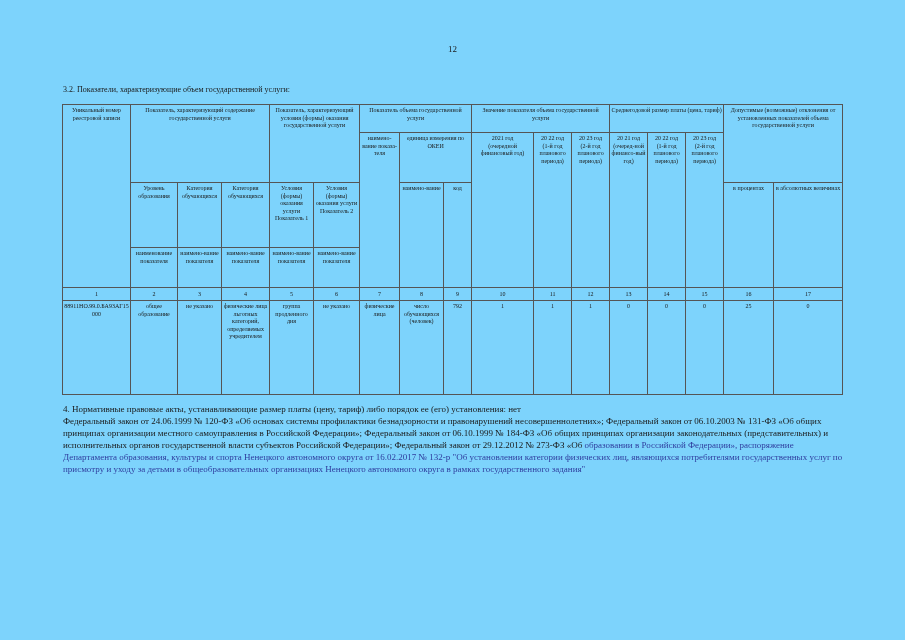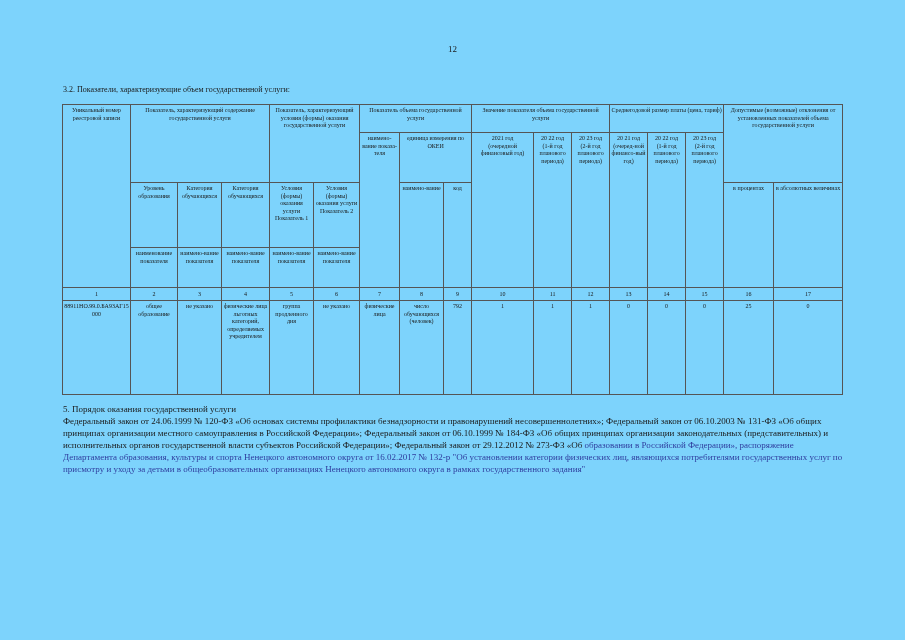--- a/index.html
+++ b/index.html
@@ -183,17 +183,17 @@
         <td>0</td>
         <td>0</td>
         <td>0</td>
         <td>25</td>
         <td>0</td>
       </tr>
     </tbody>
   </table>
 
   <div class="notes">
-    <p>5. Порядок оказания государственной услуги</p>
+    <p>4. Нормативные правовые акты, устанавливающие размер платы (цену, тариф) либо порядок ее (его) установления: нет</p>
     <p><span>Федеральный закон от 24.06.1999 № 120-ФЗ «Об основах системы профилактики безнадзорности и правонарушений несовершеннолетних»; Федеральный закон от 06.10.2003 № 131-ФЗ «Об общих принципах организации местного самоуправления в Российской Федерации»; Федеральный закон от 06.10.1999 № 184-ФЗ «Об общих принципах организации законодательных (представительных) и исполнительных органов государственной власти субъектов Российской Федерации»; Федеральный закон от 29.12.2012 № 273-ФЗ «Об </span><span class="legal-blue">образовании в Российской Федерации», распоряжение Департамента образования, культуры и спорта Ненецкого автономного округа от 16.02.2017 № 132-р "Об установлении категории физических лиц, являющихся потребителями государственных услуг по присмотру и уходу за детьми в общеобразовательных организациях Ненецкого автономного округа в рамках государственного задания"</span></p>
   </div>
 
 </div>
 
 </body></html>

